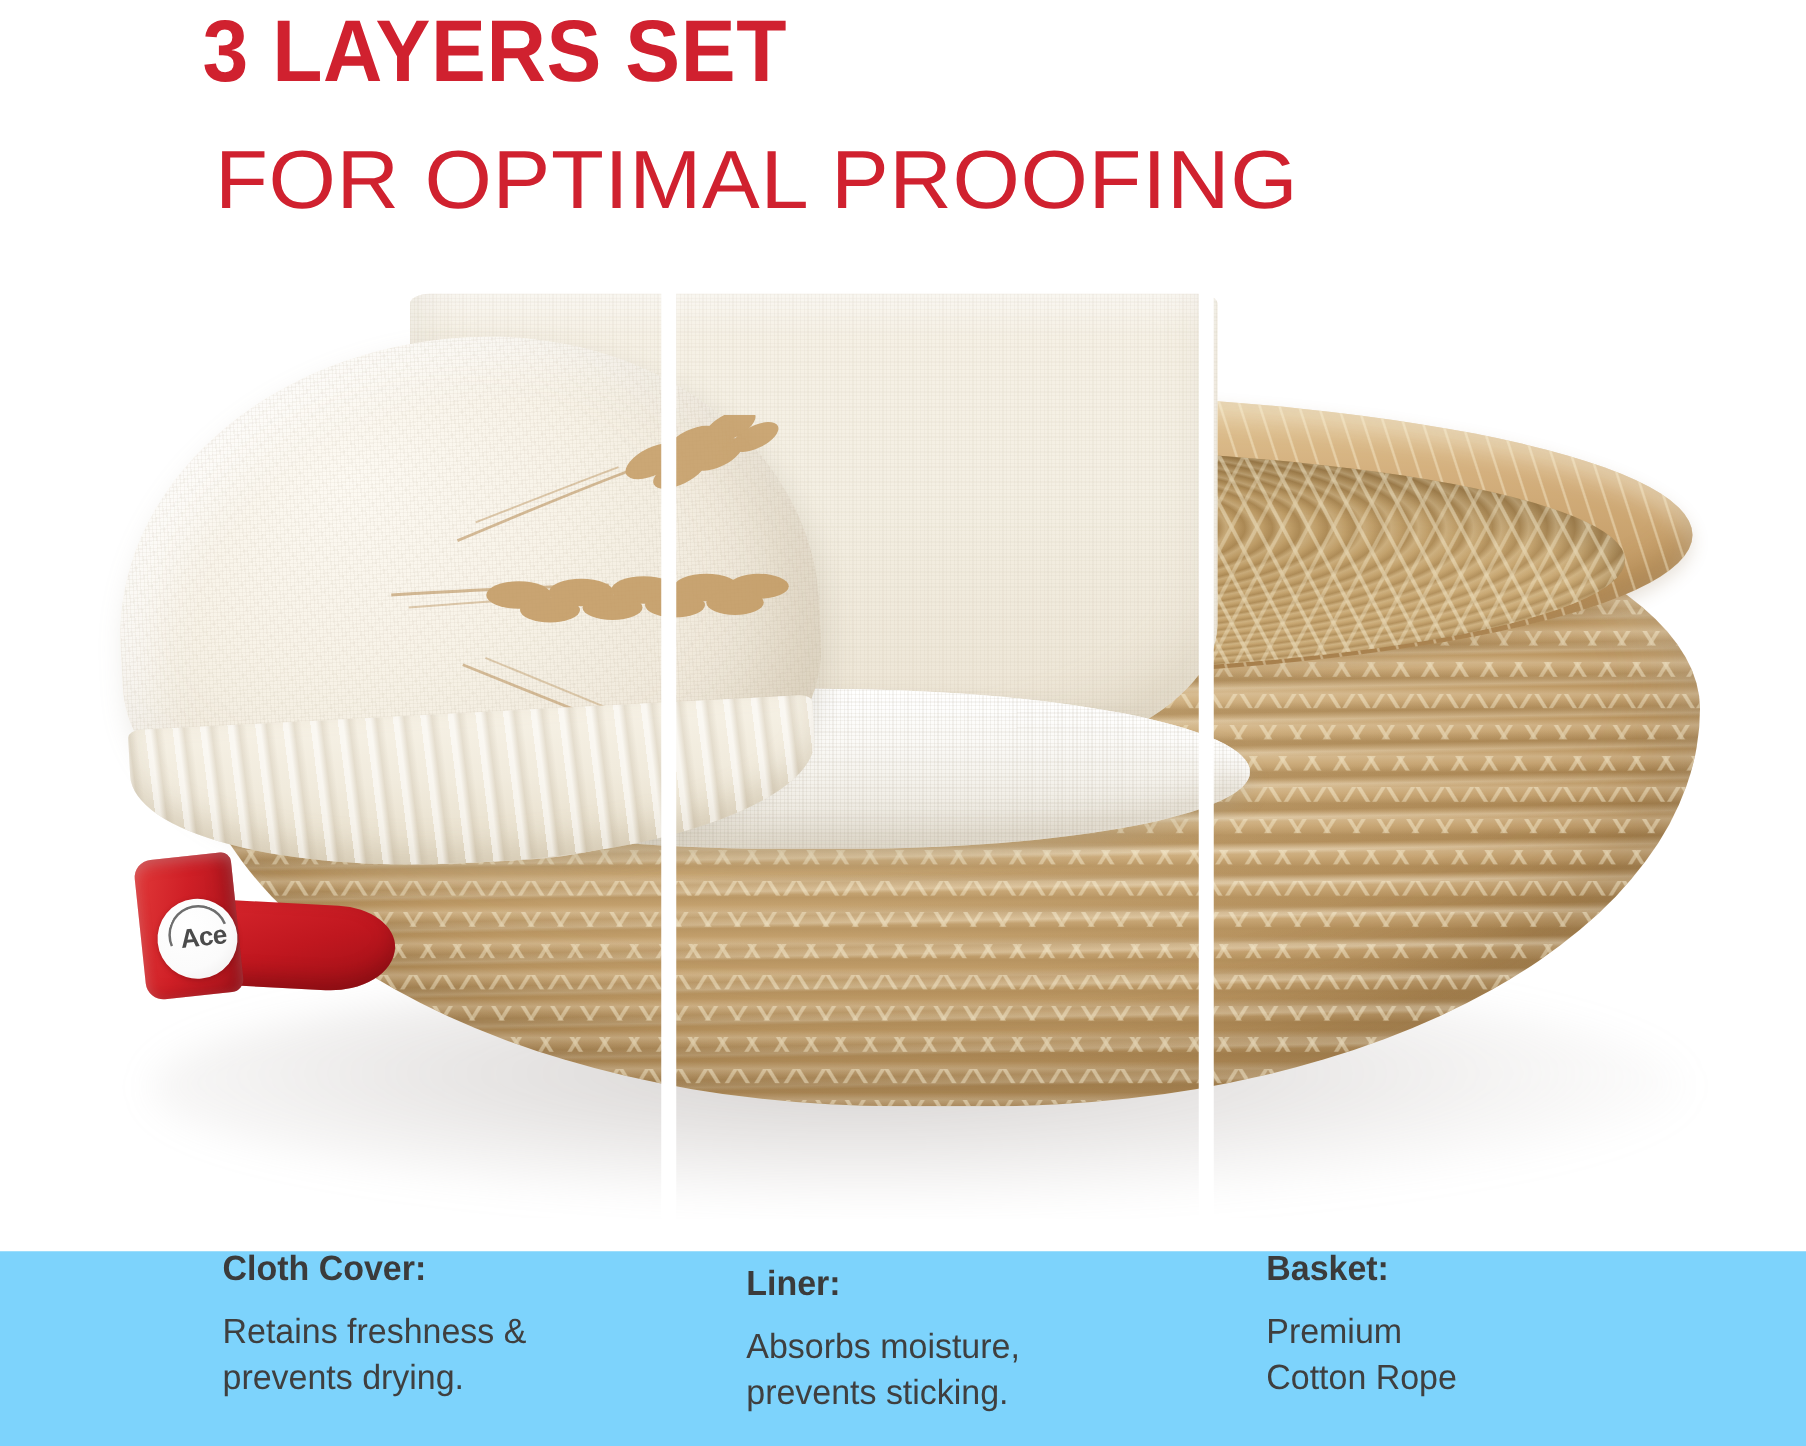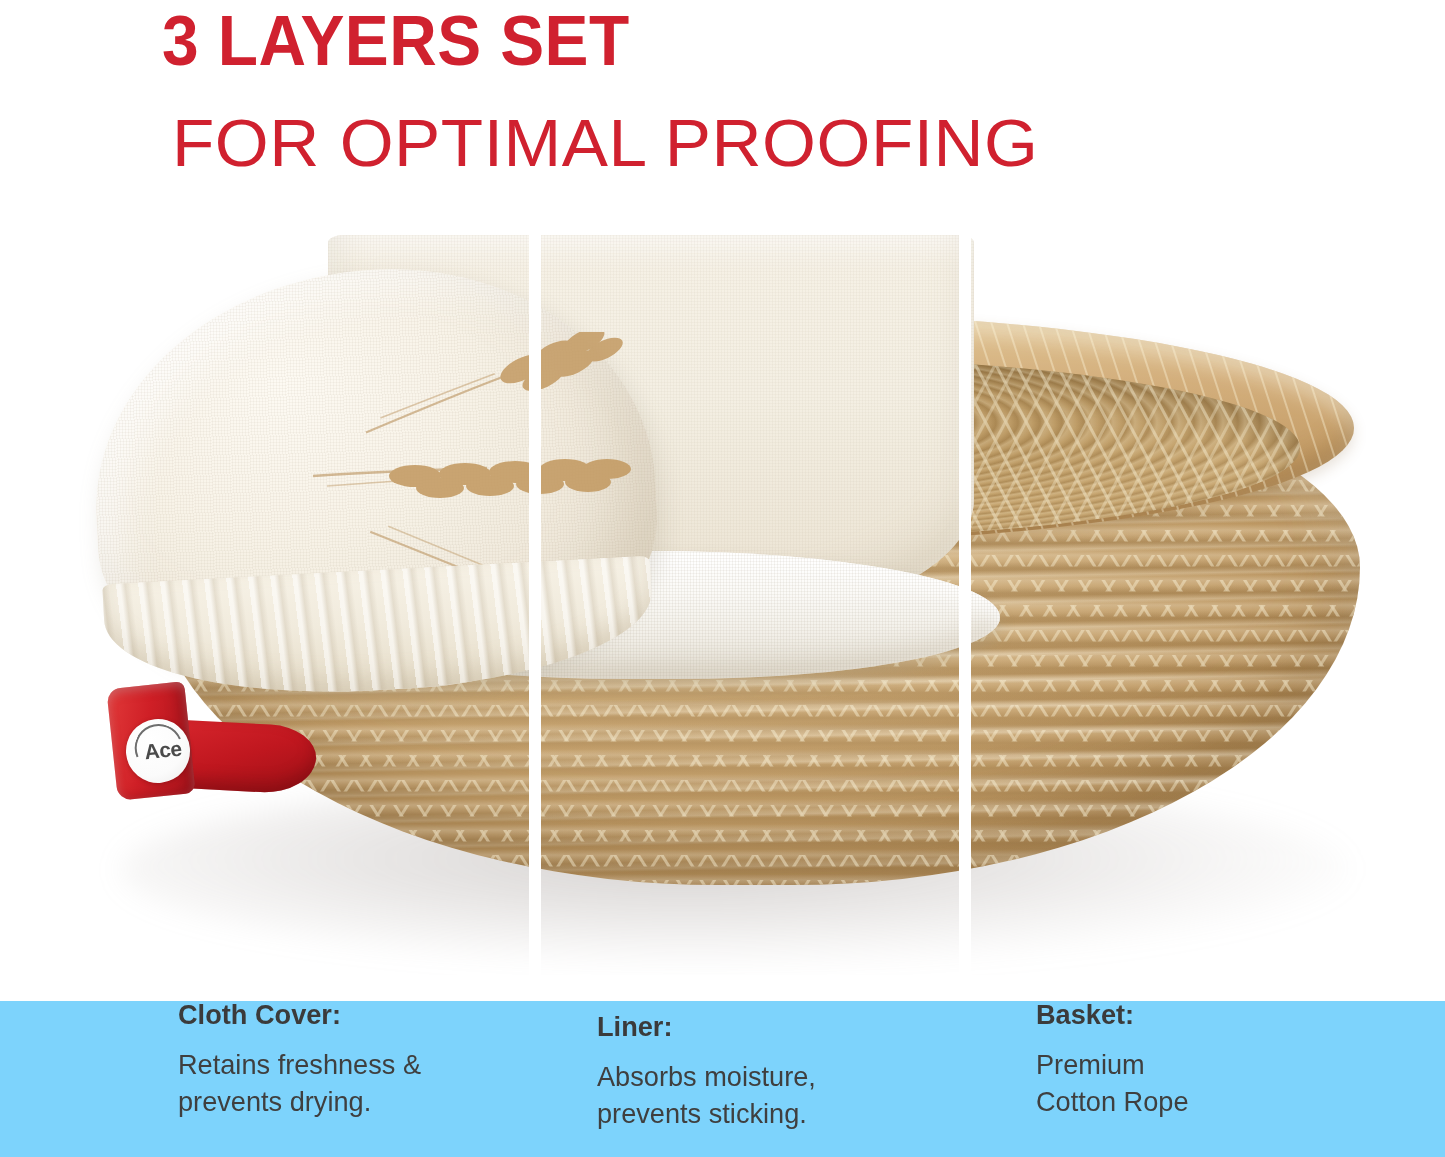--- a/index.html
+++ b/index.html
@@ -269,21 +269,21 @@
   #divider-2 { left:959px; }
 
   
   #captions {
     position:absolute; left:0; top:1001px; width:1445px; height:182px;
     background:#7dd3fc;
   }
   .caption { position:absolute; top:0; width:400px; }
   #caption-0 { left:178px; }
   #caption-1 { left:597px;margin-top:12px; }
-  #caption-2 { left:1013px;margin-left:23px; }
+  #caption-2 { left:1013px; }
   .caption-title {
     font-size:28px; font-weight:700; color:#3b3b3b;
     line-height:1.0; margin-bottom:17px; white-space:nowrap;
     transform:scaleX(0.97); transform-origin:left top;
   }
   .caption-body {
     font-size:28px; font-weight:400; color:#3f3f3f;
     line-height:1.33;
     transform:scaleX(0.97); transform-origin:left top;
   }

